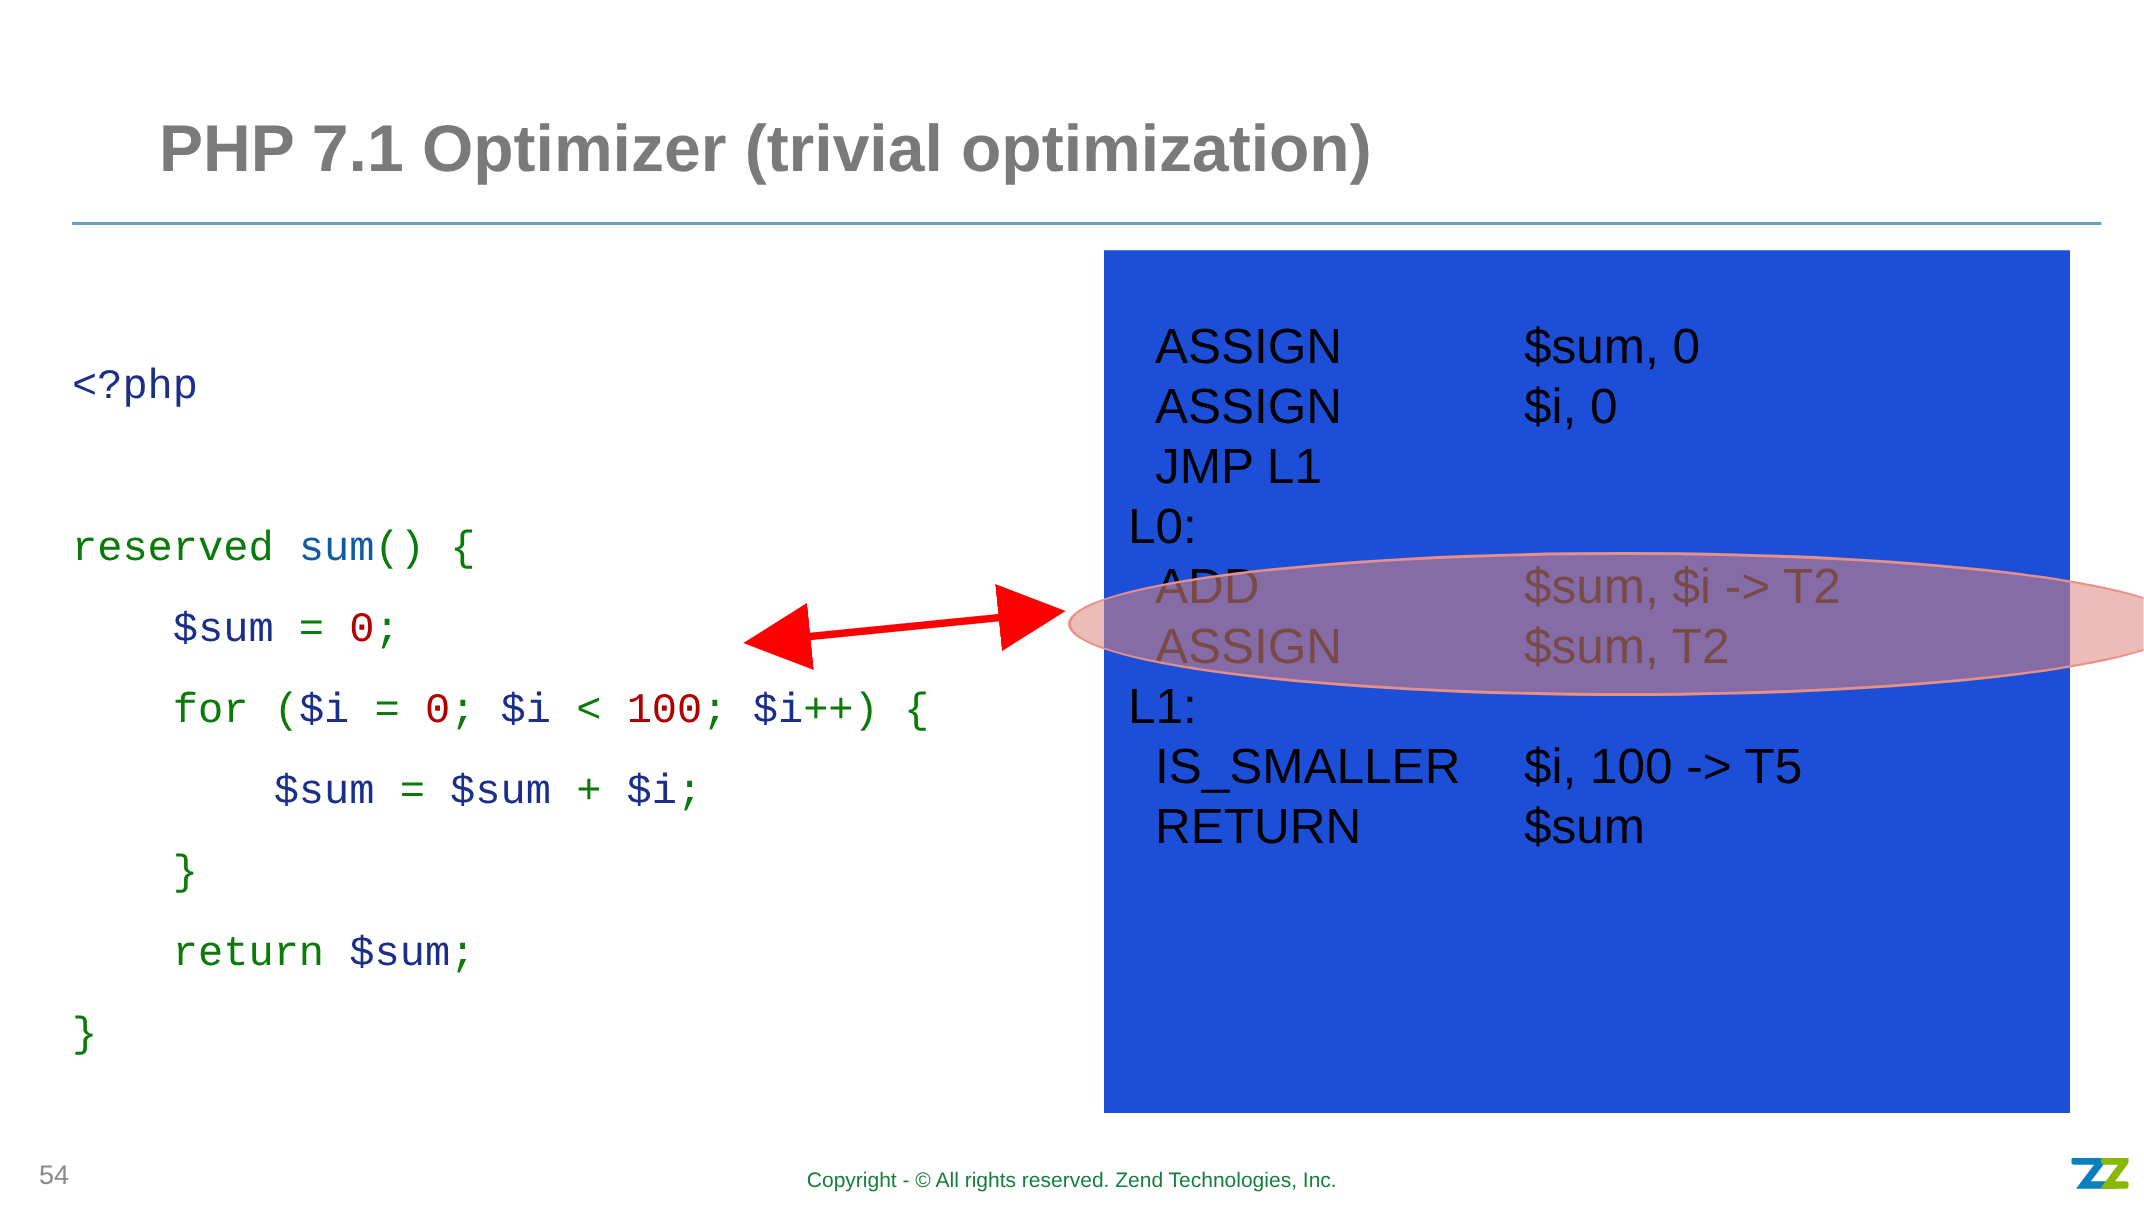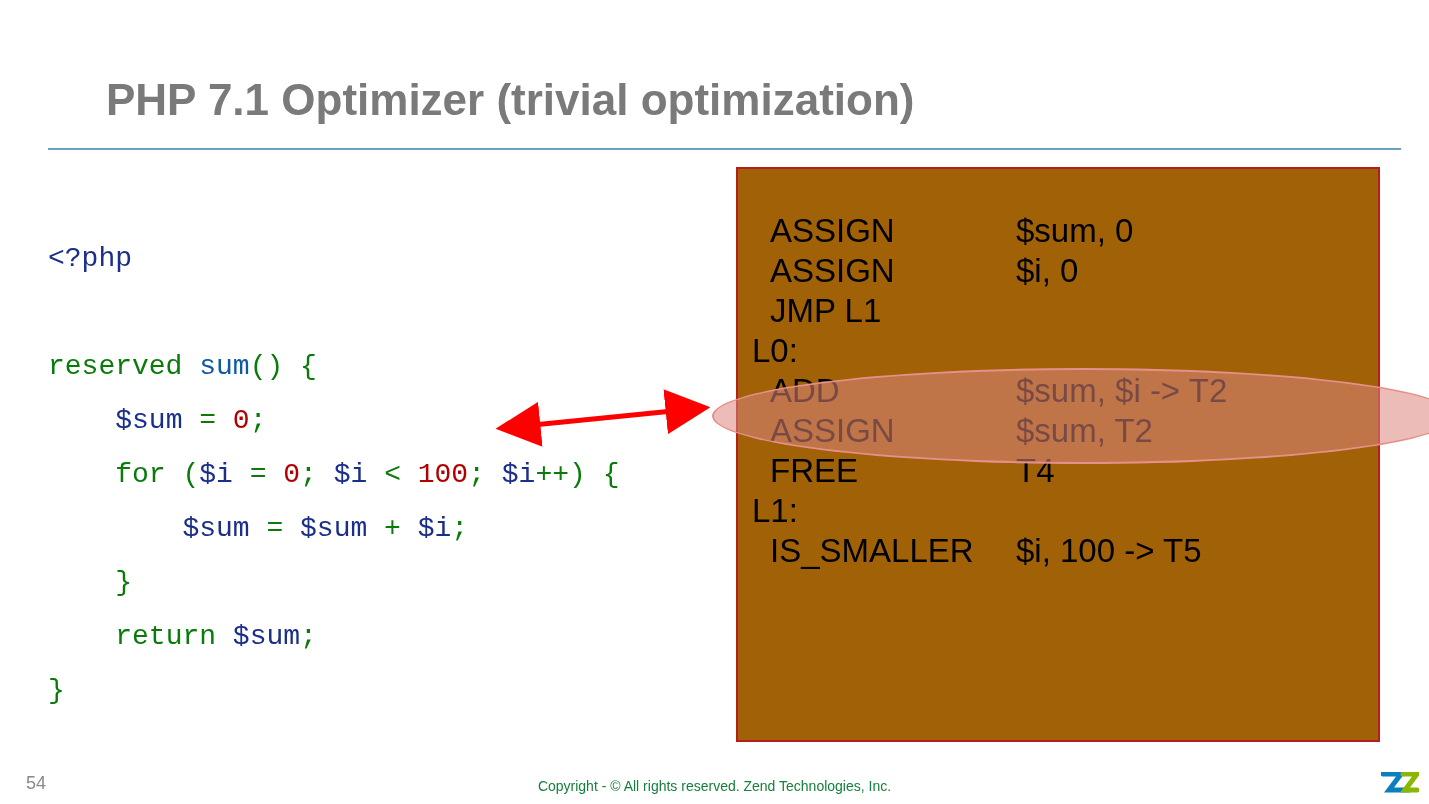--- a/index.html
+++ b/index.html
@@ -51,22 +51,22 @@
   .c-num { color: #b00000; }
   .c-op  { color: #0a7a0a; }
   .c-pn  { color: #0a7a0a; }
 
   .opbox {
     position: absolute;
     left: 736px;
     top: 167px;
     width: 644px;
     height: 575px;
-    background: #a16207;
-    border: 2px solid #b91c1c;
+    background: #1d4ed8;
+    border: 2px solid #1d4ed8;
     box-sizing: border-box;
     overflow: hidden;
   }
   .oplines {
     position: absolute;
     left: 14px;
     top: 42px;
     font-family: Arial, Helvetica, sans-serif;
     font-size: 33px;
     line-height: 40px;
@@ -144,23 +144,23 @@
   </div>
 
   <div class="opbox">
     <div class="oplines" id="oplines">
         <div class="opline"><span class="opname opindent">ASSIGN</span><span>$sum, 0</span></div>
         <div class="opline"><span class="opname opindent">ASSIGN</span><span>$i, 0</span></div>
         <div class="opline"><span class="opname opindent">JMP L1</span><span></span></div>
         <div class="opline"><span class="oplbl">L0:</span></div>
         <div class="opline"><span class="opname opindent">ADD</span><span>$sum, $i -&gt; T2</span></div>
         <div class="opline"><span class="opname opindent">ASSIGN</span><span>$sum, T2</span></div>
-        <div class="opline"><span class="opname opindent">FREE</span><span>T4</span></div>
         <div class="opline"><span class="oplbl">L1:</span></div>
         <div class="opline"><span class="opname opindent">IS_SMALLER</span><span>$i, 100 -&gt; T5</span></div>
+        <div class="opline"><span class="opname opindent">RETURN</span><span>$sum</span></div>
       </div>
   </div>
 
   <div class="hl-ellipse"></div>
 
   <svg class="arrow-svg" viewBox="0 0 220 50">
     <defs>
       <marker id="ahL" viewBox="0 0 12 12" refX="2" refY="6" markerWidth="9" markerHeight="9" orient="auto">
         <path d="M12 0 L0 6 L12 12 Z" fill="#ff0000"></path>
       </marker>

